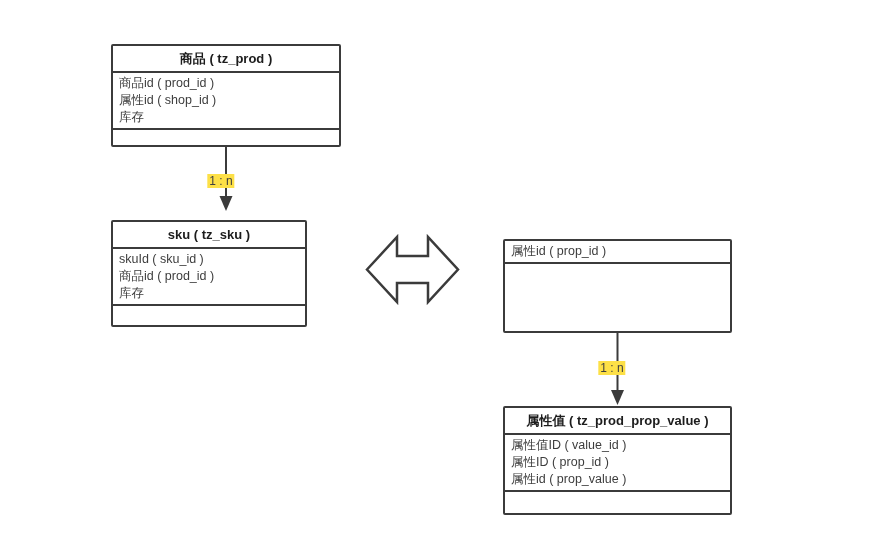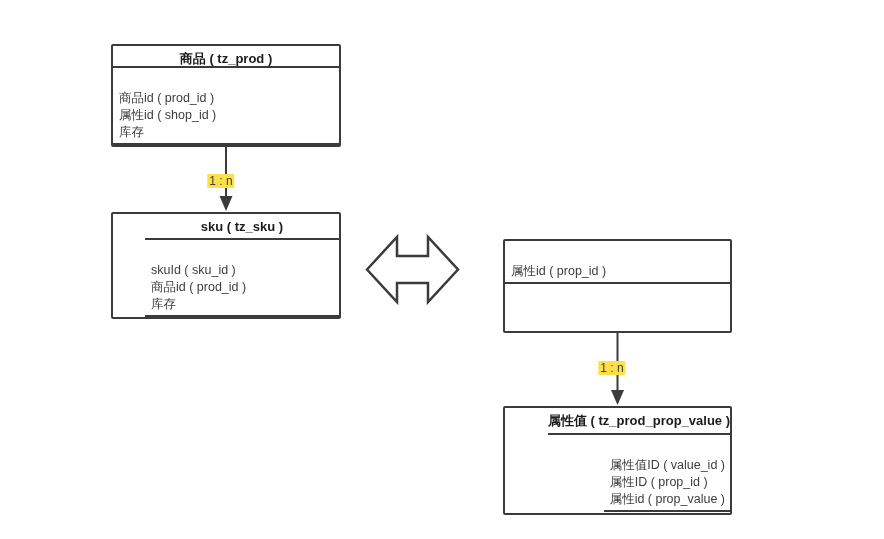--- a/index.html
+++ b/index.html
@@ -38,36 +38,35 @@
     font-weight: bold;
     font-size: 13px;
     color: #1c1c1c;
     border-bottom: 2px solid #3b3b3b;
     white-space: nowrap;
     overflow: hidden;
   }
   .entity-body {
     padding: 2px 5px 2px 6px;
     border-bottom: 2px solid #3b3b3b;
-    margin-top: 20px;
   }
   .entity-field {
     font-size: 12.5px;
     line-height: 17px;
     color: #3d3d3d;
     white-space: nowrap;
     overflow: hidden;
   }
   .entity-footer {
     flex: 1;
   }
   .t1 { left: 111px; top: 44px;  width: 230px; height: 103px; }
-  .t2 { left: 111px; top: 212px; width: 230px; height: 107px; padding-left: 32px; }
+  .t2 { left: 111px; top: 220px; width: 196px; height: 107px; }
   .t3 { left: 503px; top: 239px; width: 229px; height: 94px;  }
-  .t4 { left: 503px; top: 406px; width: 229px; height: 109px; align-items: flex-end; }
+  .t4 { left: 503px; top: 406px; width: 229px; height: 109px; }
   .edge-label {
     position: absolute;
     transform: translate(-50%, -50%);
     background: #fde047;
     padding: 0 2px;
     font-size: 12px;
     color: #3f3f3f;
     white-space: nowrap;
   }
   .lblA { left: 221px; top: 181px; }

